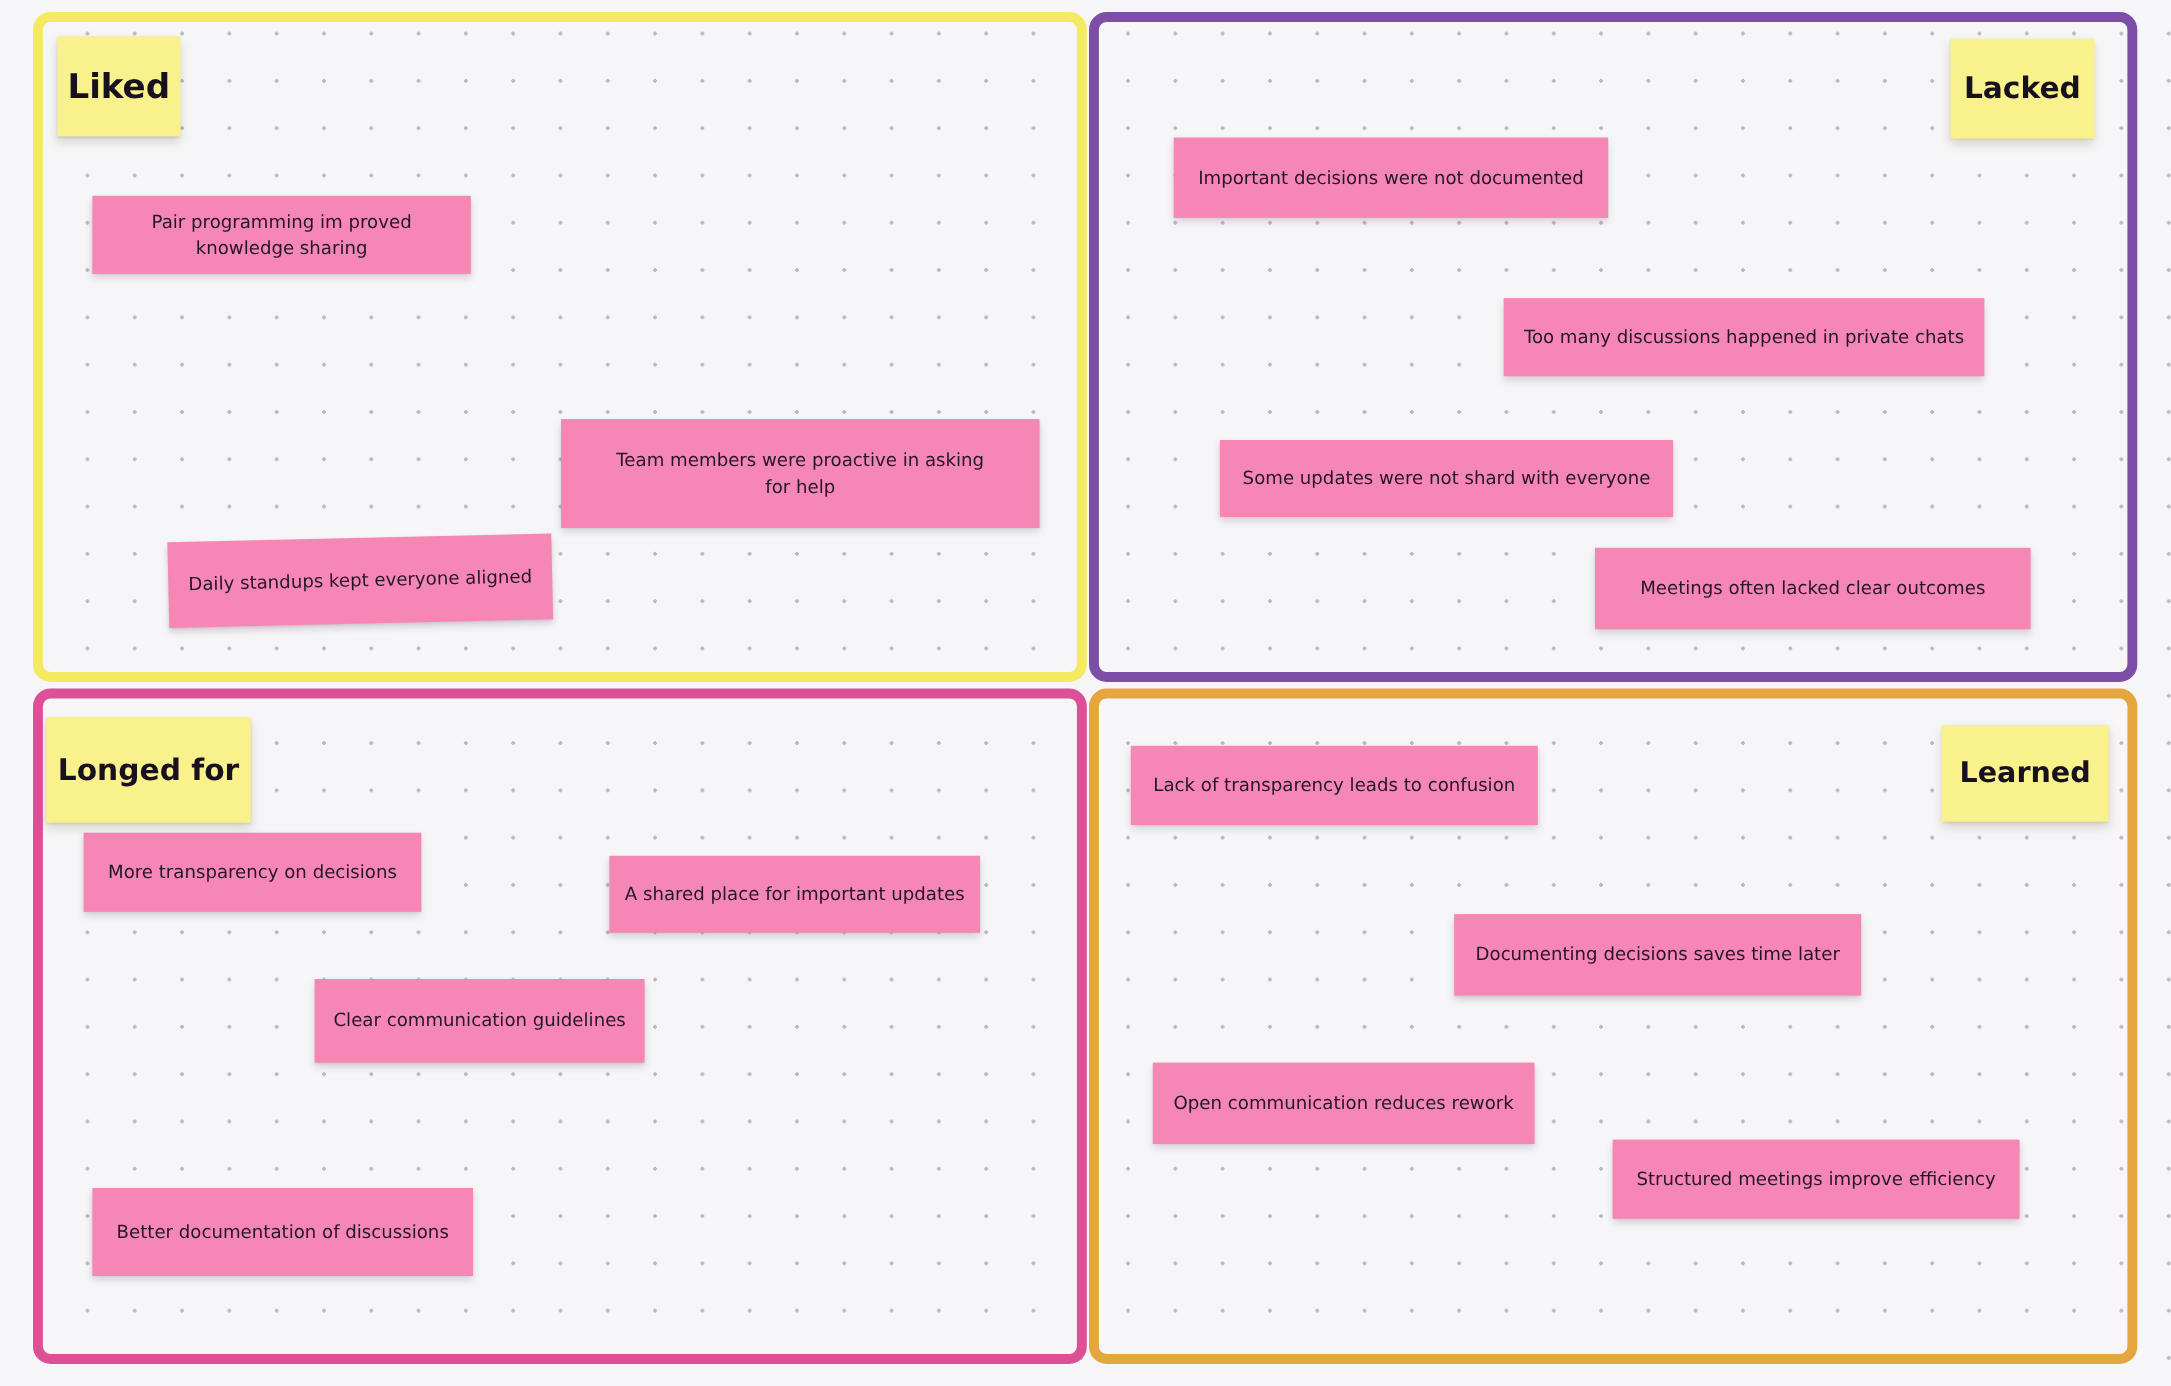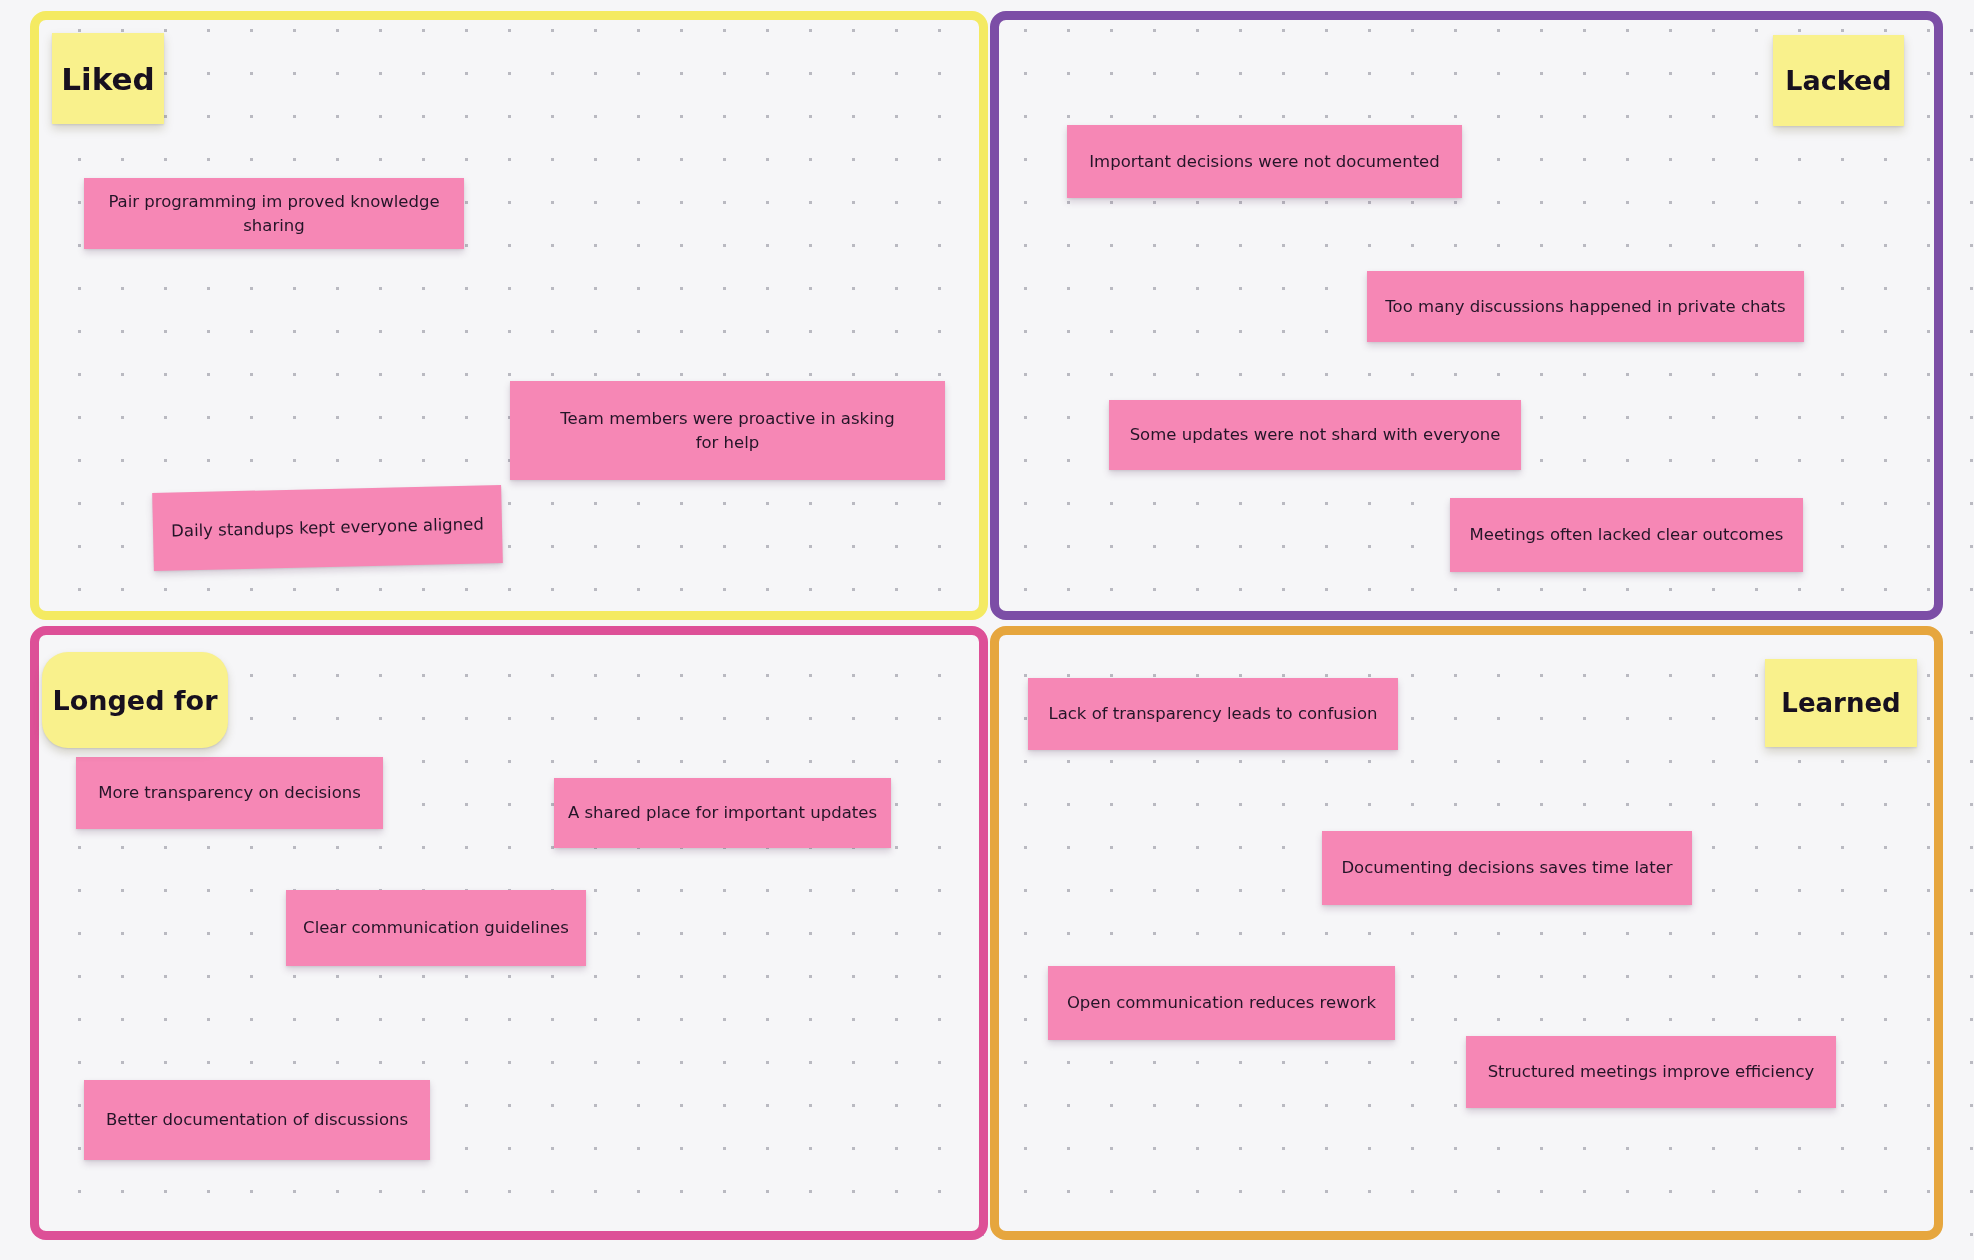--- a/index.html
+++ b/index.html
@@ -33,21 +33,21 @@
     background:#f9f18c;
     color:#17101f;
     display:flex; align-items:center; justify-content:center;
     text-align:center;
     font-weight:bold;
     box-shadow: 0 5px 9px rgba(95,85,40,0.22), 0 1px 2px rgba(0,0,0,0.10);
     z-index:3;
   }
   .lbl-liked   { left:52px;   top:33px;  width:112px; height:91px; font-size:31px; }
   .lbl-lacked  { left:1773px; top:35px;  width:131px; height:91px; font-size:27px; }
-  .lbl-longed  { left:42px;   top:652px; width:186px; height:96px; font-size:27px;border-radius:26px; }
+  .lbl-longed  { left:42px;   top:652px; width:186px; height:96px; font-size:27px; }
   .lbl-learned { left:1765px; top:659px; width:152px; height:88px; font-size:26px; }
 
   
   .note {
     position:absolute;
     background:#f687b5;
     color:#241528;
     display:flex; align-items:center; justify-content:center;
     text-align:center;
     font-size:16.5px;
@@ -65,28 +65,28 @@
   <section class="quadrant q-liked"></section>
   <section class="quadrant q-lacked"></section>
   <section class="quadrant q-longed"></section>
   <section class="quadrant q-learned"></section>
 
   <div class="label-sticky lbl-liked">Liked</div>
   <div class="label-sticky lbl-lacked">Lacked</div>
   <div class="label-sticky lbl-longed">Longed for</div>
   <div class="label-sticky lbl-learned">Learned</div>
 
-  <div class="note" style="left:84px;  top:178px; width:380px; height:71px;">Pair programming im proved knowledge sharing</div>
+  <div class="note" style="left:84px;  top:178px; width:344px; height:71px;">Pair programming im proved knowledge sharing</div>
   <div class="note" style="left:510px; top:381px; width:435px; height:99px; padding:6px 44px;">Team members were proactive in asking for help</div>
   <div class="note" style="left:153px; top:489px; width:349px; height:78px; transform:rotate(-1.3deg);">Daily standups kept everyone aligned</div>
 
   <div class="note" style="left:1067px; top:125px; width:395px; height:73px;">Important decisions were not documented</div>
   <div class="note" style="left:1367px; top:271px; width:437px; height:71px;">Too many discussions happened in private chats</div>
   <div class="note" style="left:1076px; top:400px; width:412px; height:70px;margin-left:33px;">Some updates were not shard with everyone</div>
-  <div class="note" style="left:1450px; top:498px; width:353px; height:74px;">Meetings often lacked clear outcomes</div>
+  <div class="note" style="left:1450px; top:498px; width:396px; height:74px;">Meetings often lacked clear outcomes</div>
 
   <div class="note" style="left:76px;  top:757px;  width:307px; height:72px;">More transparency on decisions</div>
   <div class="note" style="left:554px; top:778px;  width:337px; height:70px;">A shared place for important updates</div>
   <div class="note" style="left:286px; top:890px;  width:300px; height:76px;">Clear communication guidelines</div>
   <div class="note" style="left:84px;  top:1080px; width:346px; height:80px;">Better documentation of discussions</div>
 
   <div class="note" style="left:1028px; top:678px;  width:370px; height:72px;">Lack of transparency leads to confusion</div>
   <div class="note" style="left:1322px; top:831px;  width:370px; height:74px;">Documenting decisions saves time later</div>
   <div class="note" style="left:1466px; top:1036px; width:370px; height:72px;">Structured meetings improve efficiency</div>
   <div class="note" style="left:1048px; top:966px;  width:347px; height:74px;">Open communication reduces rework</div>

